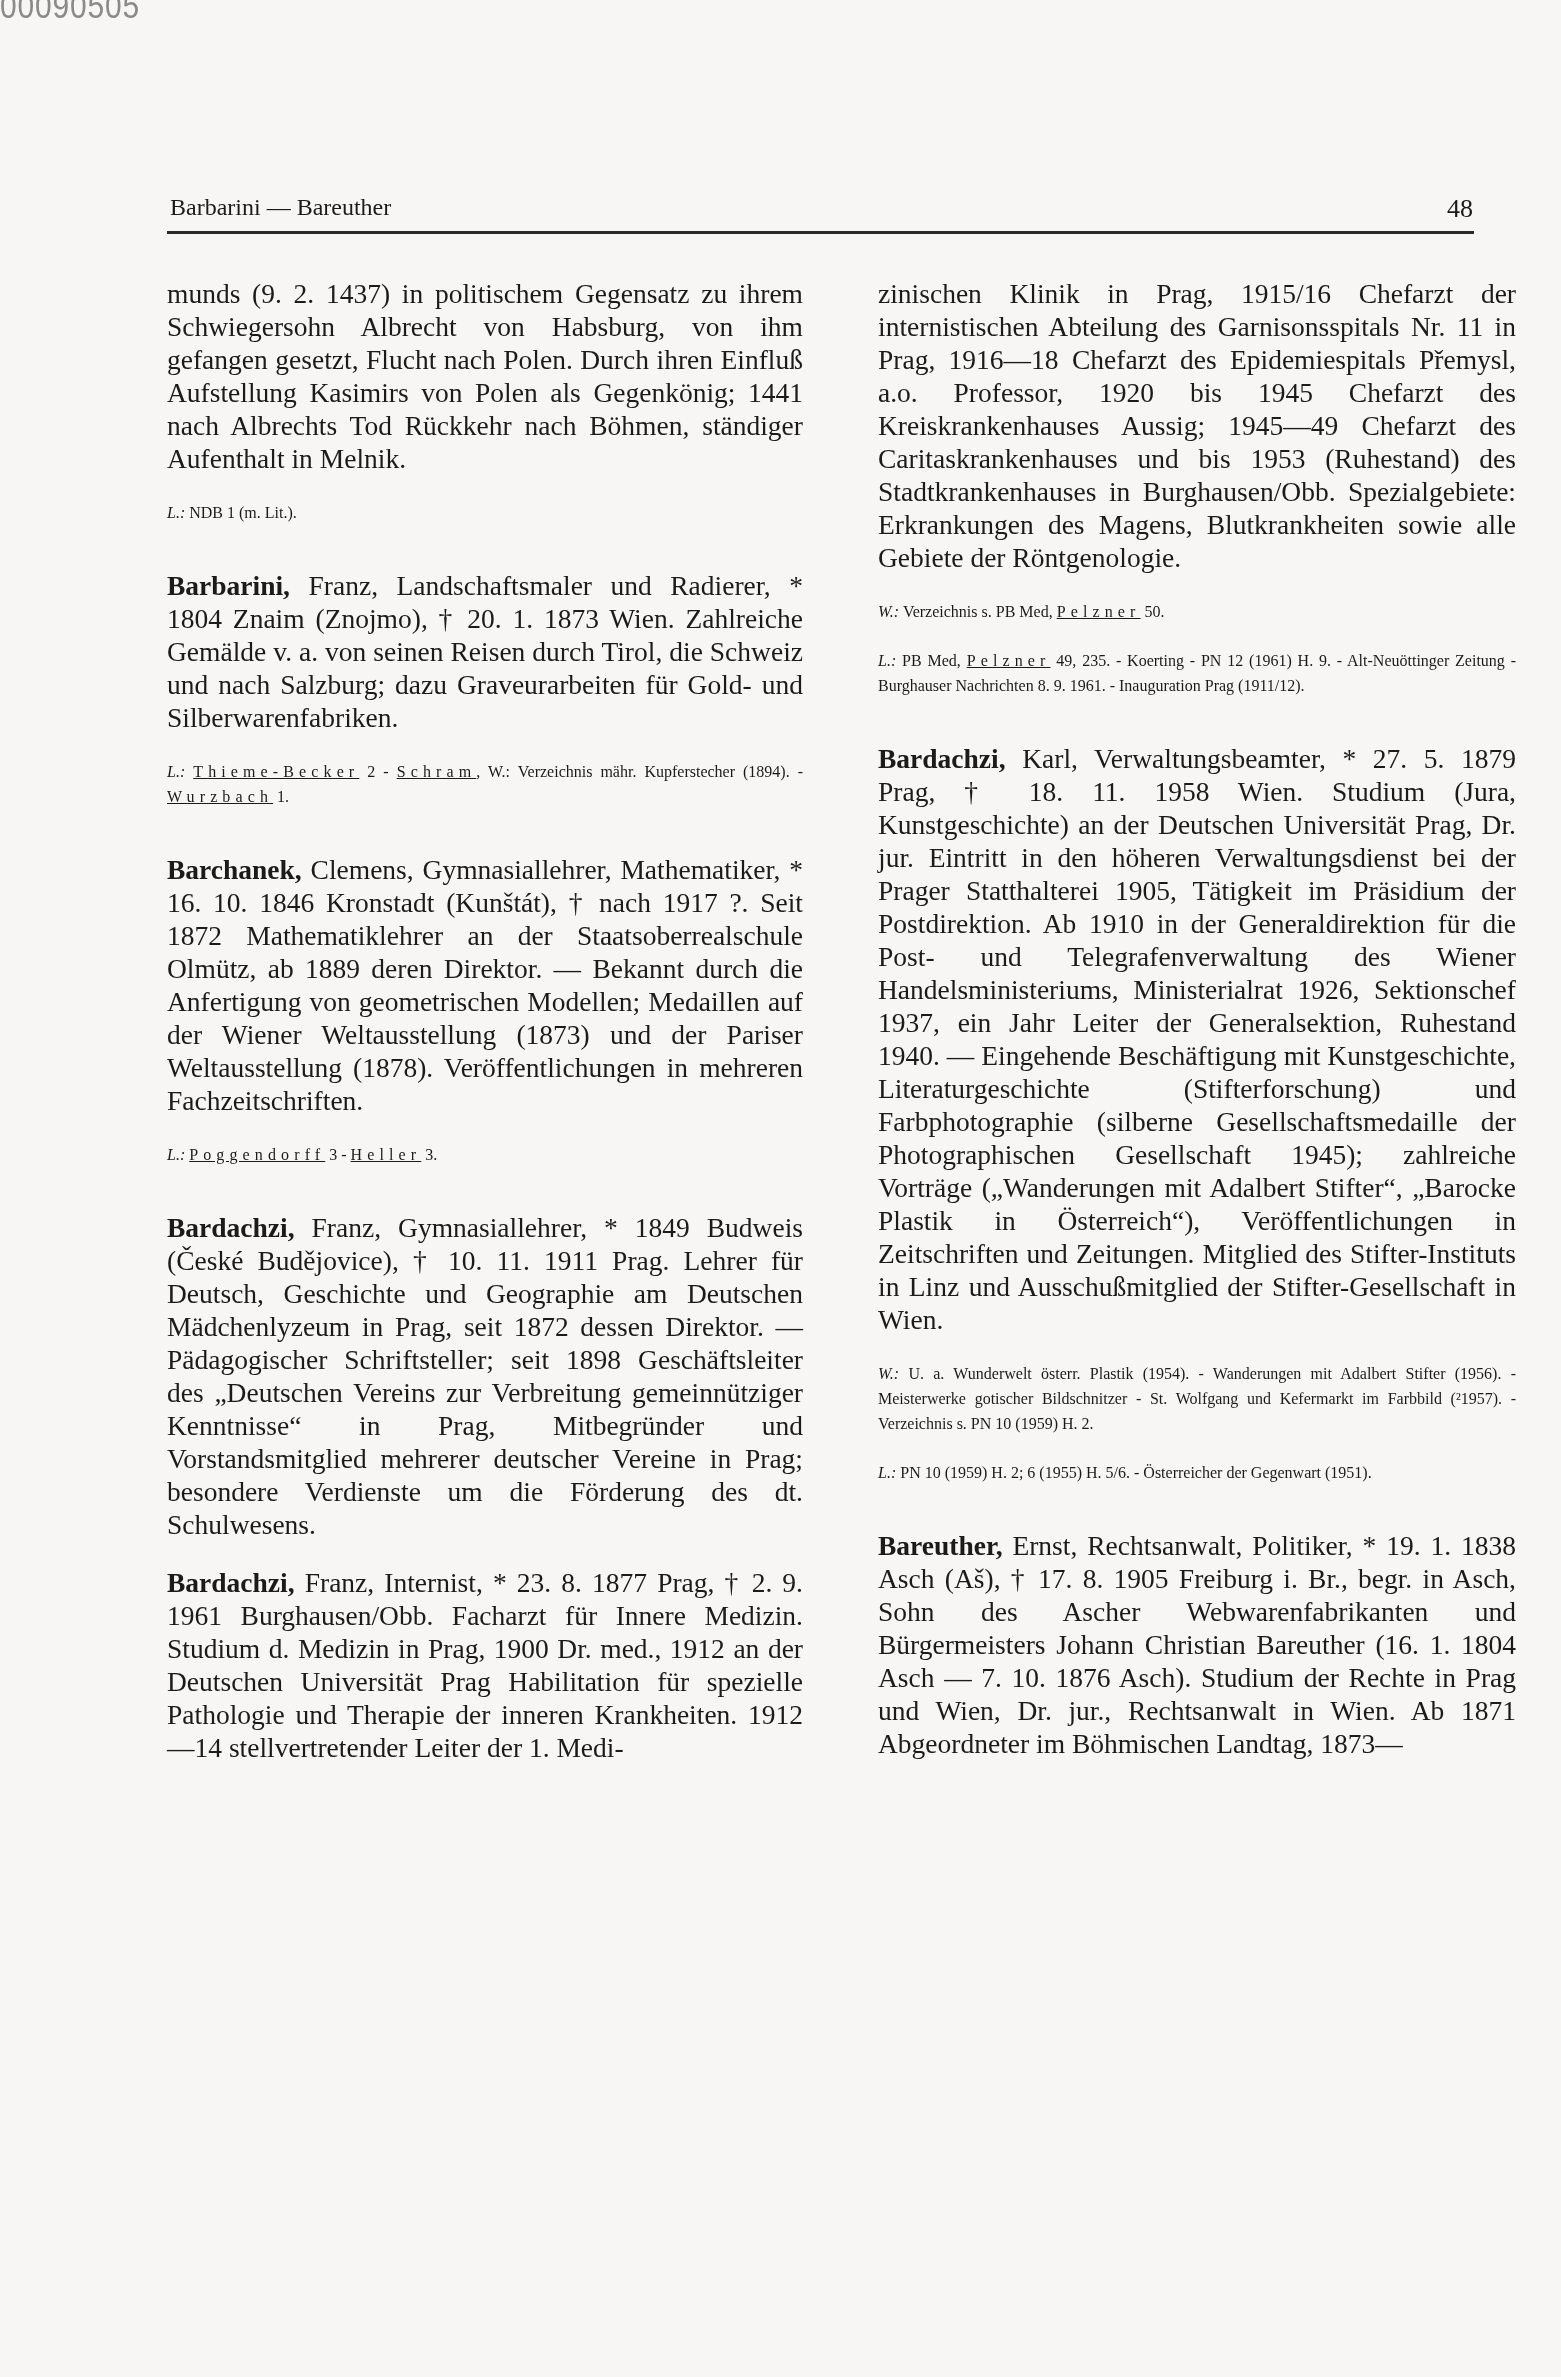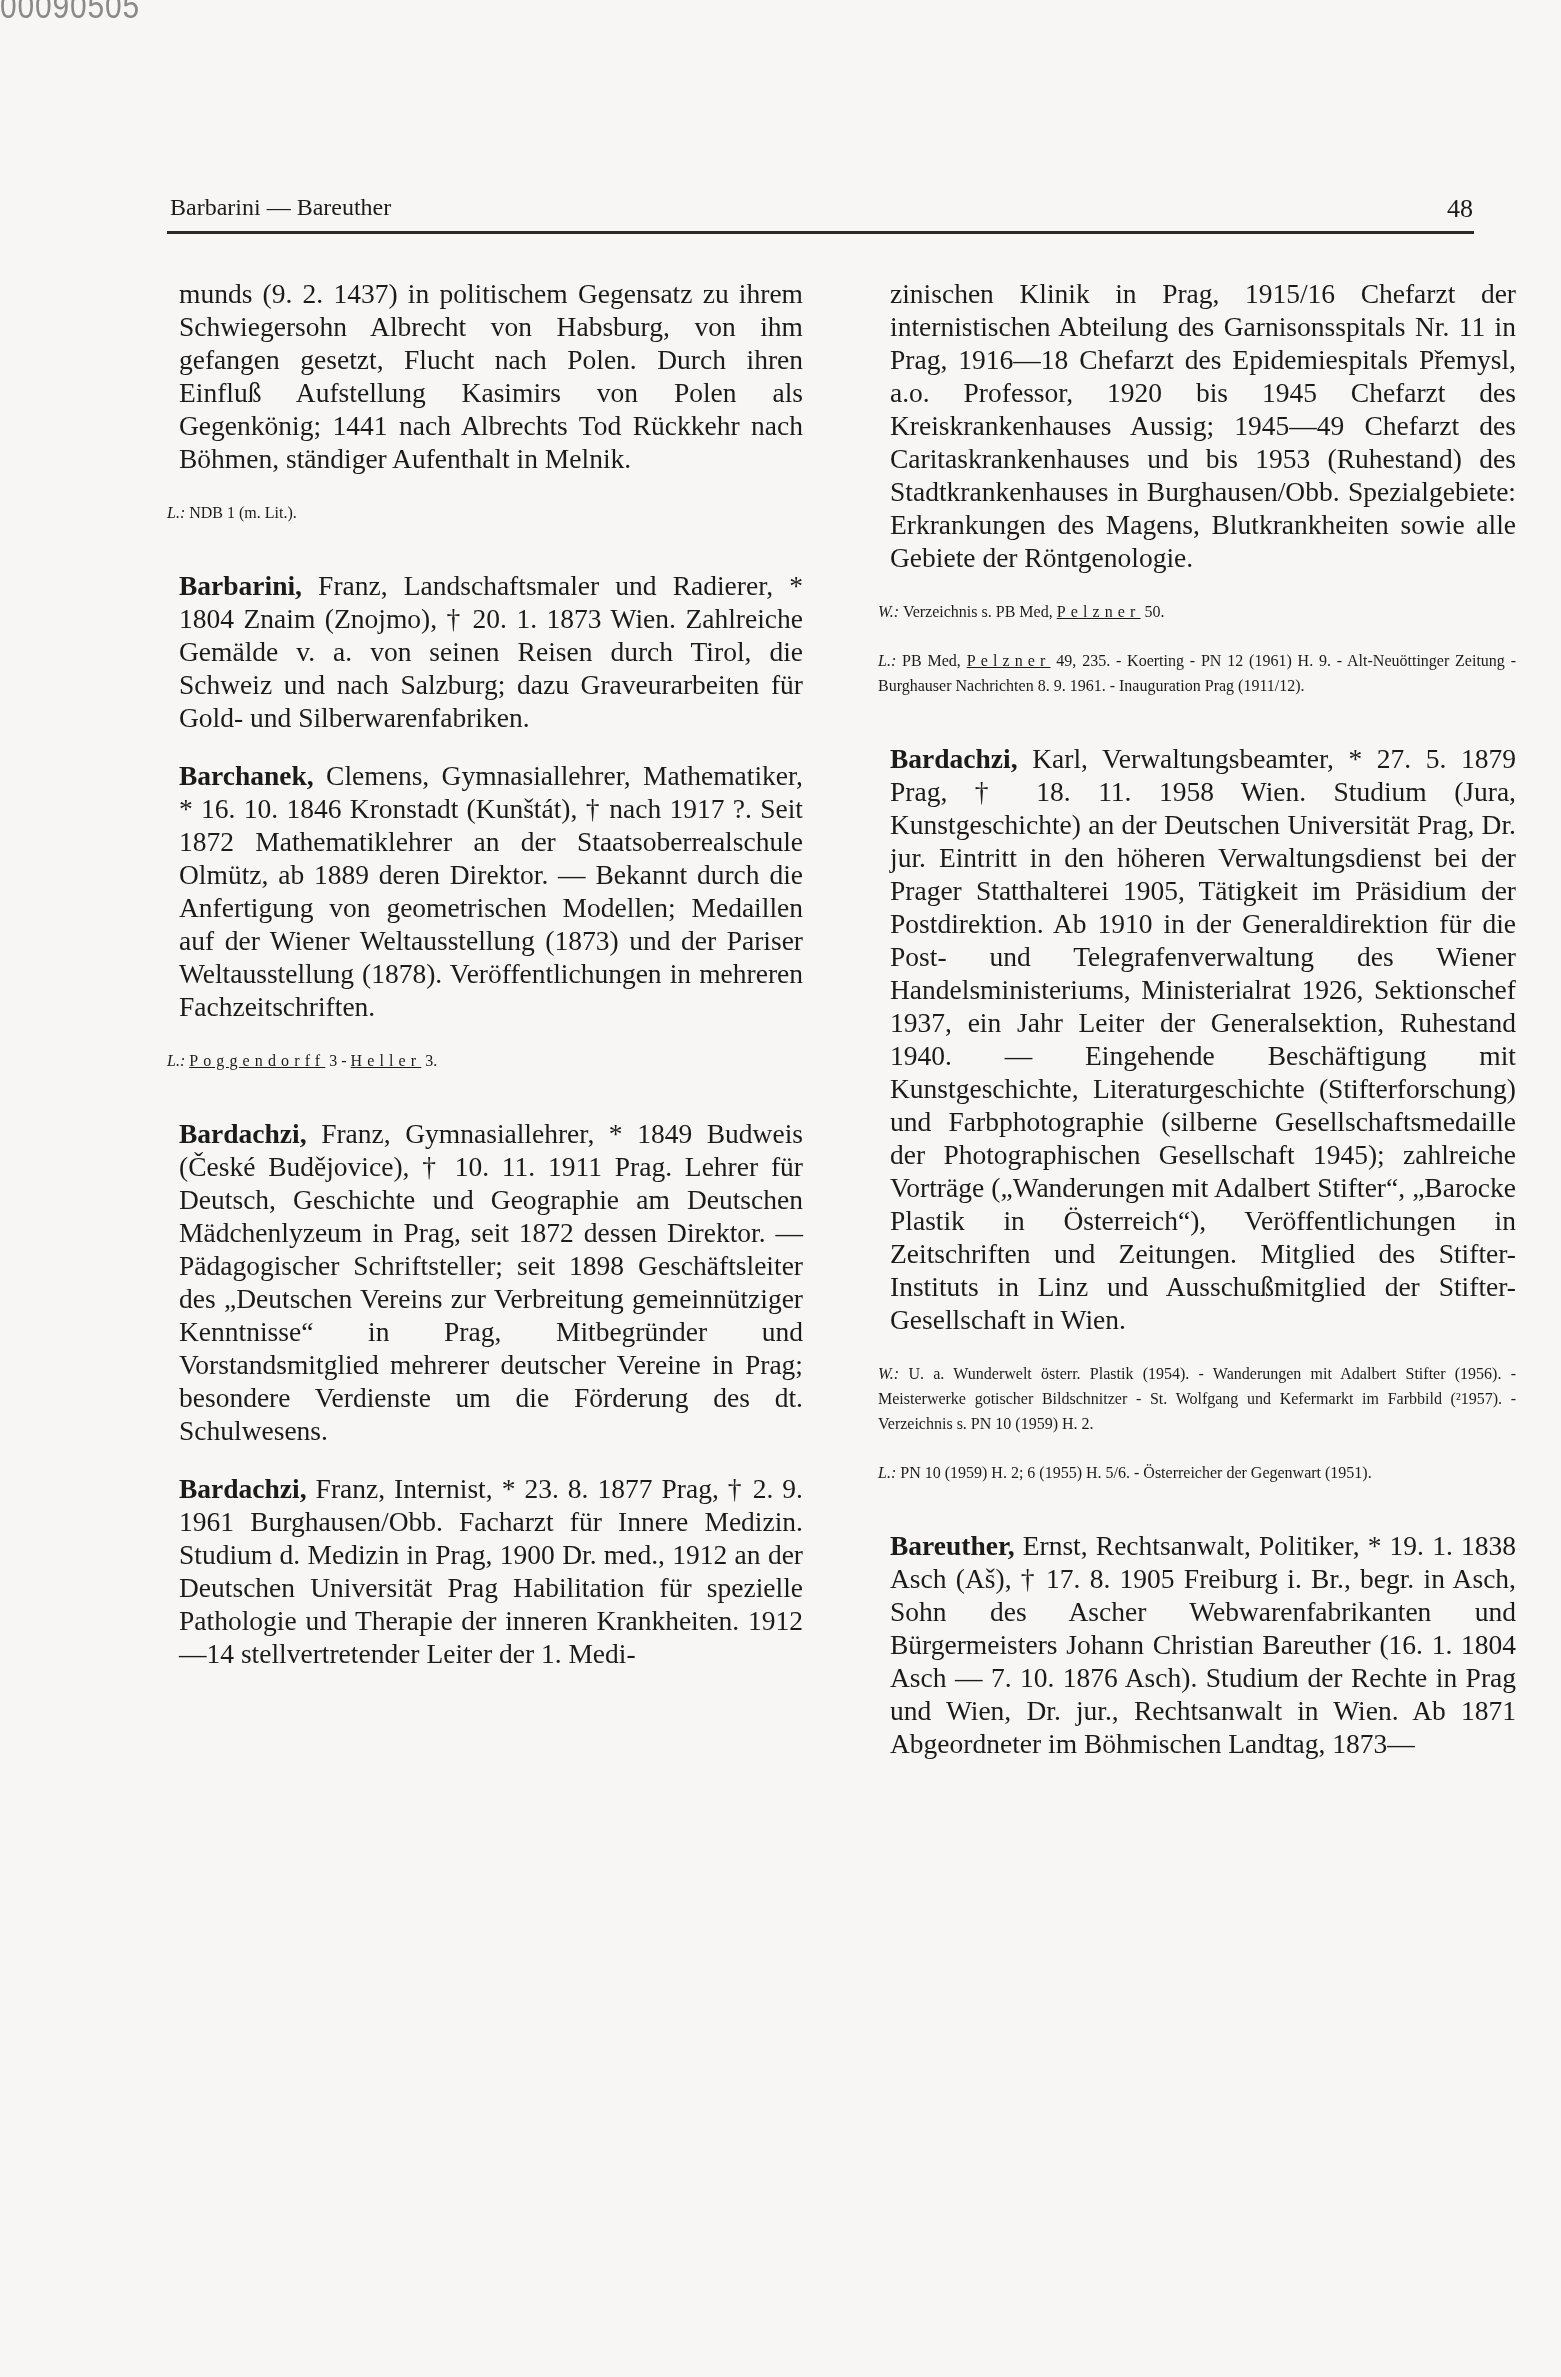--- a/index.html
+++ b/index.html
@@ -24,21 +24,21 @@
     position:absolute; left:167px; top:231px; width:1307px; height:3.2px;
     background:#2a2a2a;
   }
   .col {
     position:absolute; top:277px; width:636px;
     font-size:27.5px; line-height:33px;
   }
   .col-left { left:167px; }
   .col-right { left:878px; width:638px; }
   .para { margin:0; text-align:justify; hyphens:manual; }
-  .entry { margin:0 0 25px 12px; }
+  .entry { margin:0 0 25px 0; }
   .lemma { font-weight:bold; }
   .ref {
     margin:0 0 24px 0; font-size:16px; line-height:25px; text-align:justify;
   }
   .ref.gap-lg { margin-bottom:44px; }
   .ref-label { font-style:italic; }
   .sp { letter-spacing:0.32em;text-decoration:underline; }
 </style>
 </head>
 <body>
@@ -54,20 +54,24 @@
 <div class="col col-left">
   <p class="para entry">munds (9. 2. 1437) in politischem Gegensatz zu ihrem Schwiegersohn Albrecht von Habsburg, von ihm gefangen gesetzt, Flucht nach Polen. Durch ihren Einfluß Aufstellung Kasimirs von Polen als Gegenkönig; 1441 nach Albrechts Tod Rückkehr nach Böhmen, ständiger Aufenthalt in Melnik.</p>
   <p class="ref gap-lg">
     <span class="ref-label">L.:</span>
     <span>NDB 1 (m. Lit.).</span>
   </p>
 
   <div>
     <p class="para entry">
       <span class="lemma">Barbarini,</span><span> Franz, Landschaftsmaler und Radierer, * 1804 Znaim (Znojmo), † 20. 1. 1873 Wien. Zahlreiche Gemälde v. a. von seinen Reisen durch Tirol, die Schweiz und nach Salzburg; dazu Graveurarbeiten für Gold- und Silberwarenfabriken.</span>
+    </p>
+    <p class="ref gap-lg">
+      <span class="ref-label">L.:</span>
+      <span><span class="sp">Thieme-Becker</span><span> 2 - </span><span class="sp">Schram</span><span>, W.: Verzeichnis mähr. Kupferstecher (1894). - </span><span class="sp">Wurzbach</span><span> 1.</span></span>
     </p>
   </div>
 
   <div>
     <p class="para entry">
       <span class="lemma">Barchanek,</span><span> Clemens, Gymnasiallehrer, Mathematiker, * 16. 10. 1846 Kronstadt (Kunštát), † nach 1917 ?. Seit 1872 Mathematiklehrer an der Staatsoberrealschule Olmütz, ab 1889 deren Direktor. — Bekannt durch die Anfertigung von geometrischen Modellen; Medaillen auf der Wiener Weltausstellung (1873) und der Pariser Weltausstellung (1878). Veröffentlichungen in mehreren Fachzeitschriften.</span>
     </p>
     <p class="ref gap-lg">
       <span class="ref-label">L.:</span>
       <span><span class="sp">Poggendorff</span><span> 3 - </span><span class="sp">Heller</span><span> 3.</span></span>

